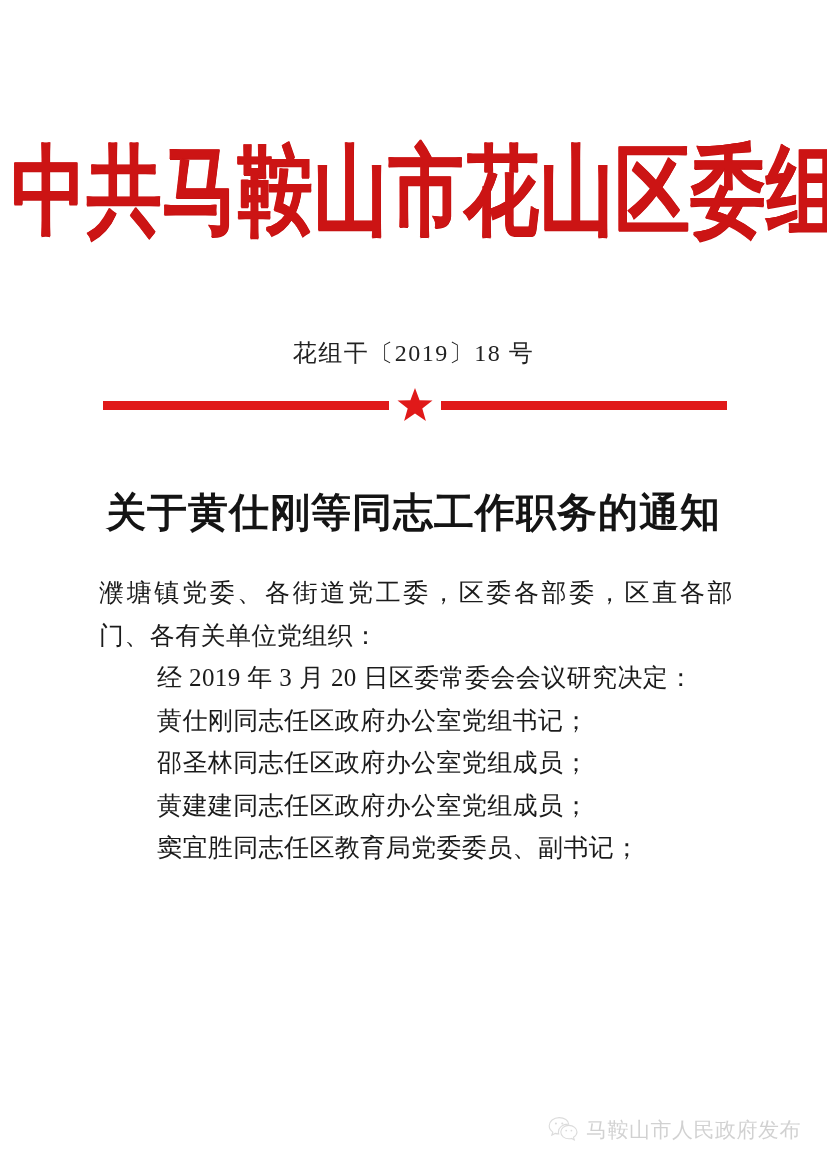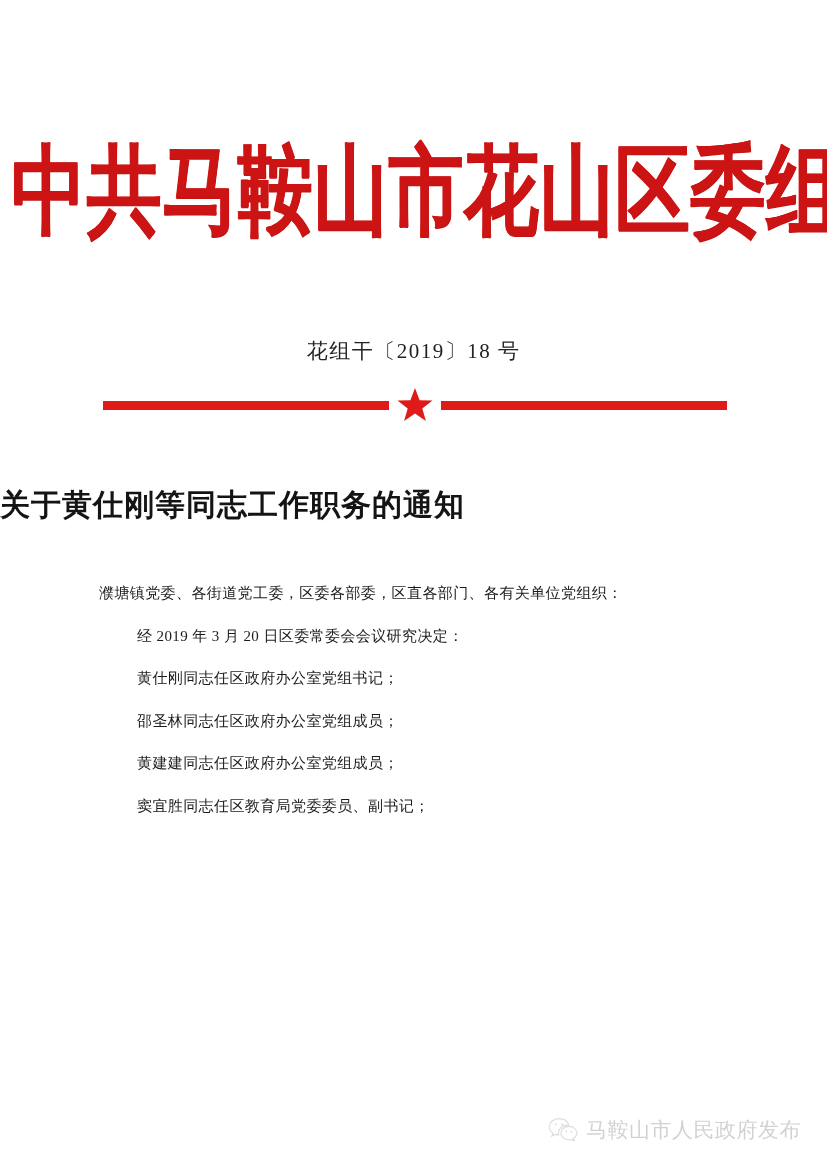--- a/index.html
+++ b/index.html
@@ -50,21 +50,21 @@
       0 0.5px 0 #c41212;
   }
 
   
   .doc-number {
     position: absolute;
     top: 337px;
     left: 0;
     width: 827px;
     text-align: center;
-    font-size: 21px;
+    font-size: 24px;
     letter-spacing: 1.5px;
     color: #222222;
   }
 
   
   .red-rule {
     position: absolute;
     top: 390px;
     left: 103px;
     width: 624px;
@@ -89,33 +89,34 @@
     justify-content: center;
   }
   .red-rule .star-wrap svg { display: block; }
 
   
   .main-title {
     position: absolute;
     top: 485px;
     left: 0;
     width: 827px;
-    font-size: 30px;
+    text-align: center;
+    font-size: 40px;
     font-weight: 700;
     letter-spacing: 1px;
     color: #141414;
   }
 
   
   .body-text {
     position: absolute;
     top: 572px;
     left: 99px;
     width: 634px;
-    font-size: 15px;
+    font-size: 25px;
     line-height: 42.5px;
     color: #1b1b1b;
     letter-spacing: 0.4px;
     text-align: justify;
     text-justify: inter-ideograph;
   }
   .para {
     margin: 0;
     padding: 0;
   }
@@ -126,21 +127,21 @@
   .para.hang {
     text-indent: 0;
   }
 
   
   .footer-mark {
     position: absolute;
     left: 548px;
     top: 1116px;
     display: flex;
-    align-items: center;
+    align-items: flex-start;
     gap: 8px;
     opacity: 0.30;
   }
   .footer-mark .wechat-icon {
     width: 30px;
     height: 26px;
     flex: 0 0 auto;
   }
   .footer-mark .wechat-icon svg { display: block; }
   .footer-mark .mark-text {

